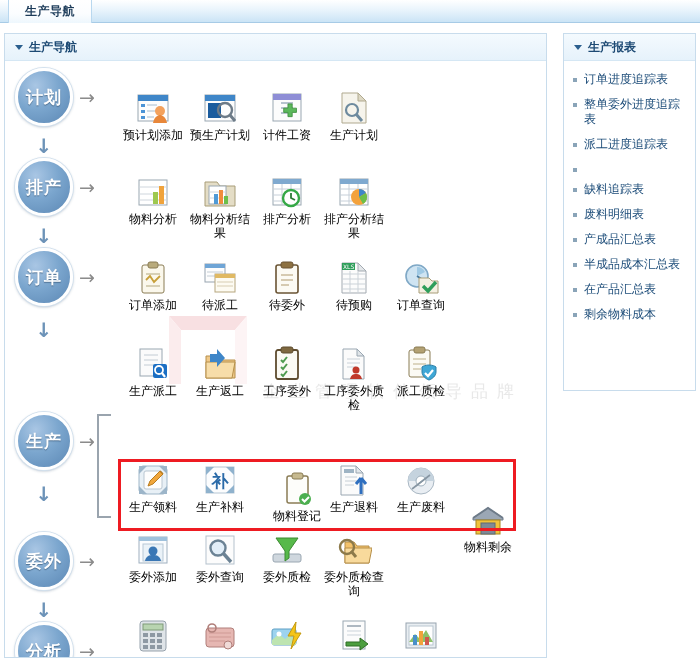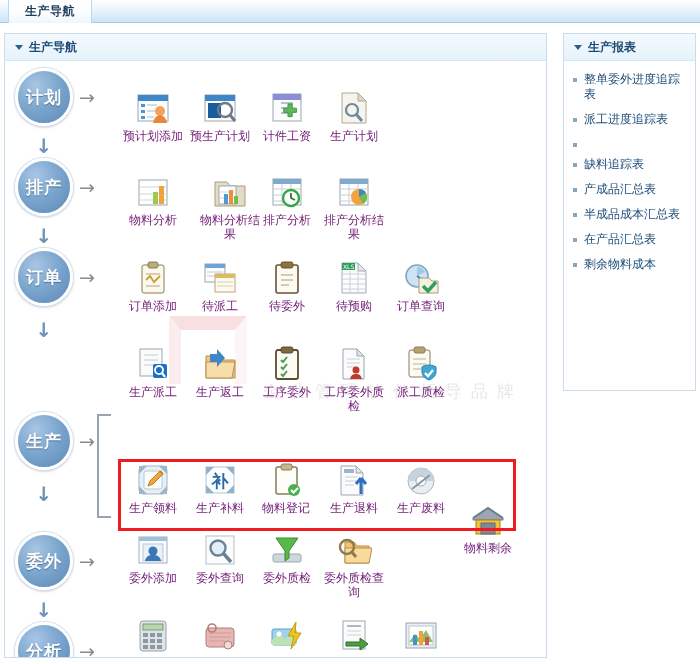--- a/index.html
+++ b/index.html
@@ -124,24 +124,24 @@
     width: 66px;
     text-align: center;
     cursor: pointer;
   }
   .icon-img {
     width: 36px; height: 36px;
     margin: 0 auto 3px auto;
     display: block;
   }
   .cell-label {
-    font-size: 12px; color: #701a75;
+    font-size: 12px; color: #000000;
     line-height: 14px;
     word-break: break-all;
-    font-family: Liberation Sans, sans-serif;
+    font-family: Liberation Mono, monospace;
   }
 
   
   #highlight {
     position: absolute;
     left: 113px; top: 425px;
     width: 398px; height: 72px;
     border: 3px solid #ee1b22;
     pointer-events: none;
   }
@@ -278,21 +278,21 @@
           <div class="cell" style="left: 3px;"><span><svg class="icon-img" viewBox="0 0 36 36">
                 <rect x="4" y="6" width="28" height="25" fill="#ffffff" stroke="#9aa7b2"></rect>
                 <g stroke="#cfd6dd">
                   <path d="M4 13h28M4 20h28M4 26h28"></path>
                 </g>
                 <g>
                   <rect x="18" y="18" width="5" height="12" fill="#9ec84f"></rect>
                   <rect x="24" y="12" width="5" height="18" fill="#f0a33c"></rect>
                 </g>
               </svg></span><div class="cell-label">物料分析</div></div>
-          <div class="cell" style="left: 80px;"><span><svg class="icon-img" viewBox="0 0 36 36">
+          <div class="cell" style="left: 70px;"><span><svg class="icon-img" viewBox="0 0 36 36">
                 <path d="M3 8h12l3 4h15v20H3z" fill="#e4ddc6" stroke="#a89d79"></path>
                 <rect x="7" y="12" width="17" height="18" fill="#ffffff" stroke="#9aa7b2"></rect>
                 <g stroke="#d0d7de">
                   <path d="M7 18h17M7 24h17"></path>
                 </g>
                 <rect x="12" y="20" width="4" height="10" fill="#4f9ad6"></rect>
                 <rect x="17" y="16" width="4" height="14" fill="#f08c3c"></rect>
                 <rect x="22" y="22" width="4" height="8" fill="#6cbf4a"></rect>
               </svg></span><div class="cell-label">物料分析结果</div></div>
           <div class="cell" style="left: 137px;"><span><svg class="icon-img" viewBox="0 0 36 36">
@@ -417,21 +417,21 @@
           <div class="cell" style="left: 70px;"><span><svg class="icon-img" viewBox="0 0 36 36">
                 <rect x="4" y="5" width="28" height="26" fill="#fcfdfe" stroke="#b6c6d4"></rect>
                 <g fill="#8fb2cd">
                   <path d="M4 5h8l-8 8z"></path>
                   <path d="M32 5h-8l8 8z"></path>
                   <path d="M4 31h8l-8-8z"></path>
                   <path d="M32 31h-8l8-8z"></path>
                 </g>
                 <text x="18" y="25" font-size="17" font-weight="bold" fill="#2a6aa8" text-anchor="middle" font-family="DejaVu Sans">补</text>
               </svg></span><div class="cell-label">生产补料</div></div>
-          <div class="cell" style="left: 136px;"><span><svg class="icon-img" viewBox="0 0 36 36">
+          <div class="cell" style="left: 147px; margin-top: 9px;"><span><svg class="icon-img" viewBox="0 0 36 36">
                 <rect x="8" y="5" width="21" height="27" rx="2" fill="#fdfdfa" stroke="#8a7c55" stroke-width="1.5"></rect>
                 <rect x="13" y="2" width="11" height="6" rx="2" fill="#c6b98f" stroke="#8a7c55"></rect>
                 <circle cx="26" cy="28" r="6" fill="#4caf50"></circle>
                 <path d="M23 28l2.5 2.5L30 26" stroke="#ffffff" stroke-width="2" fill="none"></path>
               </svg></span><div class="cell-label">物料登记</div></div>
           <div class="cell" style="left: 204px;"><span><svg class="icon-img" viewBox="0 0 36 36">
                 <path d="M5 4h15l7 7v22H5z" fill="#fbfbfb" stroke="#9aa7b2"></path>
                 <path d="M20 4l7 7h-7z" fill="#e1e6ea" stroke="#9aa7b2"></path>
                 <rect x="8" y="7" width="10" height="4" fill="#9fb4c4"></rect>
                 <g stroke="#c6ced5">
@@ -532,32 +532,40 @@
   </div>
 
   <div id="side-panel">
     <div class="panel-header">
       <span class="tri"></span>
       <span>生产报表</span>
     </div>
     <ul class="side-list" id="side-list">
         <li class="side-item">
           <span class="bullet"></span>
+          <span class="side-text">订单进度追踪表</span>
+        </li>
+        <li class="side-item">
+          <span class="bullet"></span>
           <span class="side-text">整单委外进度追踪表</span>
         </li>
         <li class="side-item">
           <span class="bullet"></span>
           <span class="side-text">派工进度追踪表</span>
         </li>
         <li class="side-item">
           <span class="bullet"></span>
         </li>
         <li class="side-item">
           <span class="bullet"></span>
           <span class="side-text">缺料追踪表</span>
+        </li>
+        <li class="side-item">
+          <span class="bullet"></span>
+          <span class="side-text">废料明细表</span>
         </li>
         <li class="side-item">
           <span class="bullet"></span>
           <span class="side-text">产成品汇总表</span>
         </li>
         <li class="side-item">
           <span class="bullet"></span>
           <span class="side-text">半成品成本汇总表</span>
         </li>
         <li class="side-item">

